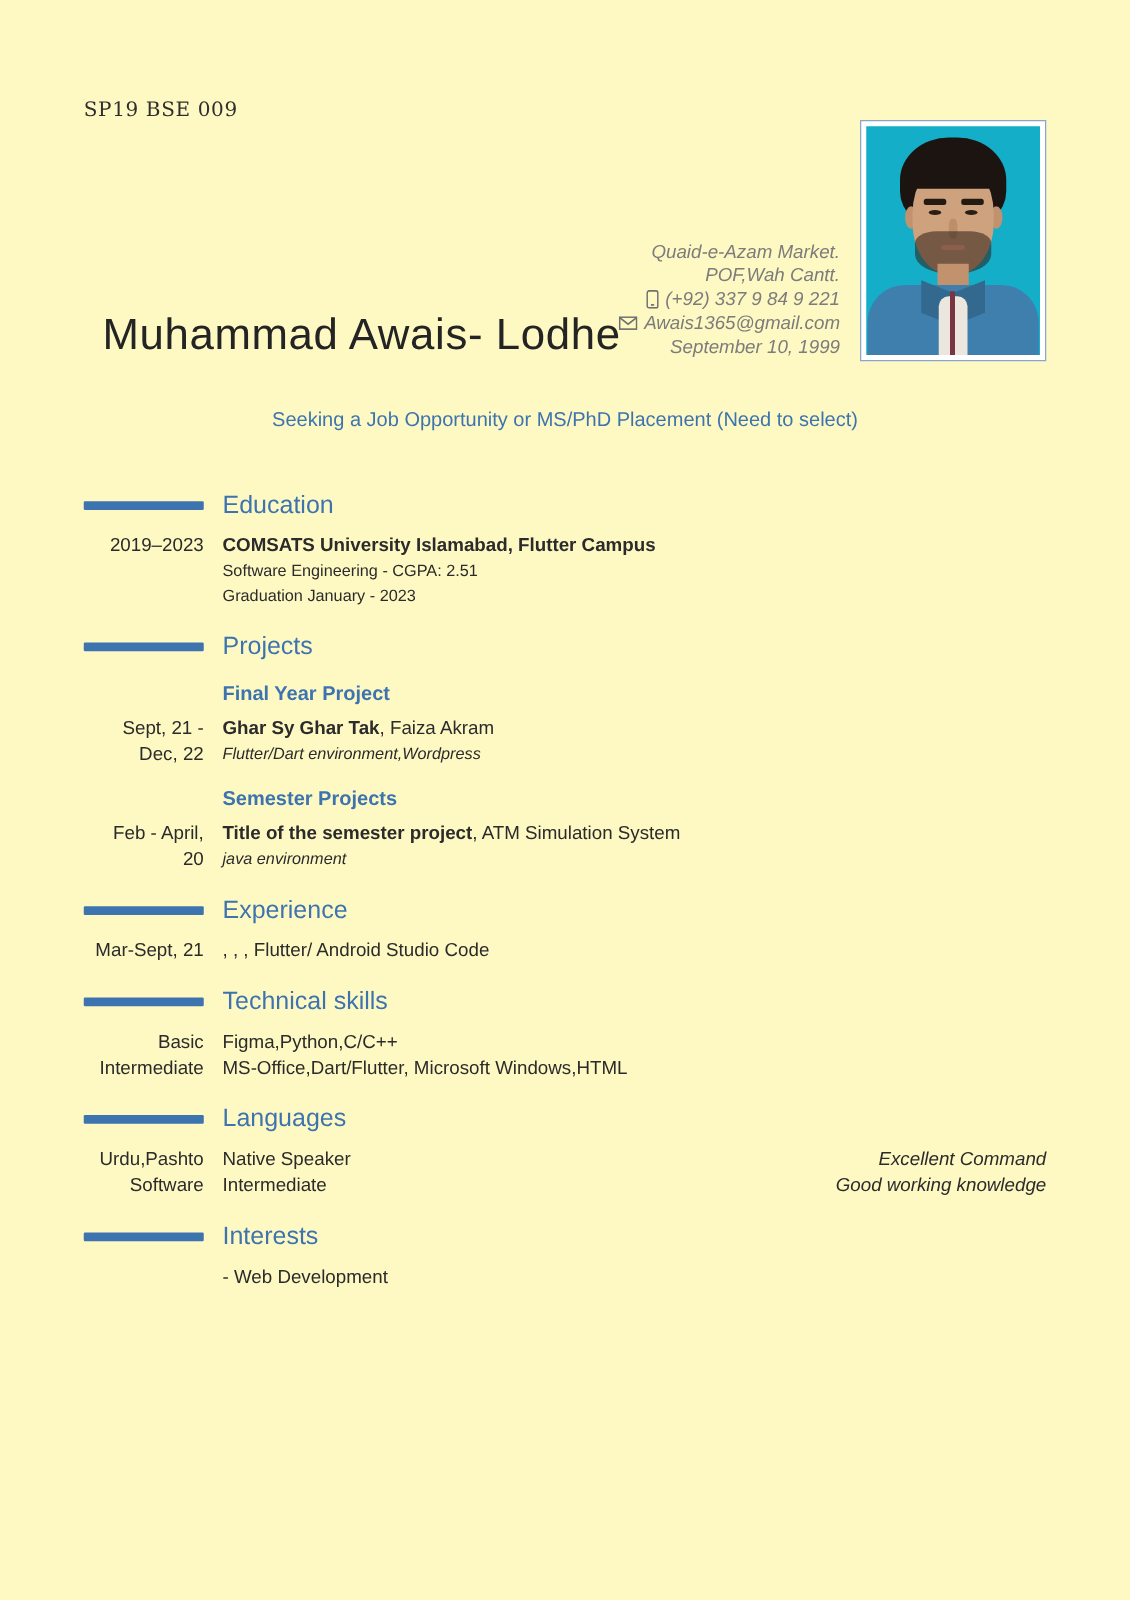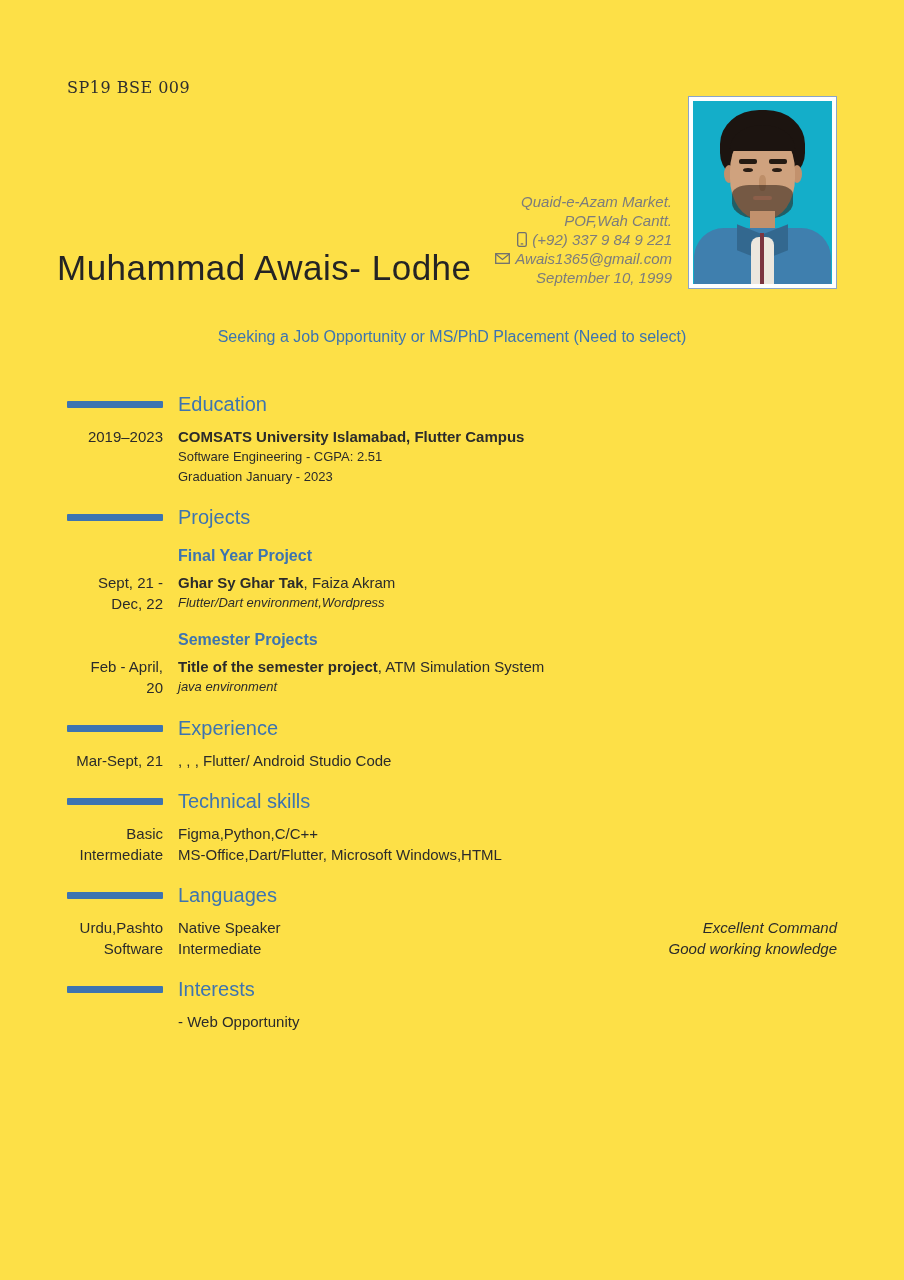--- a/index.html
+++ b/index.html
@@ -4,33 +4,33 @@
 <style>
   * { margin: 0; padding: 0; box-sizing: border-box; }
   html, body { background: #ffffff; }
   body {
     width: 904px; height: 1280px;
     position: relative;
     font-family: "Liberation Sans", sans-serif;
     color: #2b2b2b;
     overflow: hidden;
   }
-  .page { position: absolute; inset: 0; background: #fde047; }
+  .page { position: absolute; inset: 0; background: #fef9c3; }
 
   
   .top-area { position: relative; height: 374px; }
 
   .id-number {
     position: absolute; left: 67px; top: 78px;
     font-family: "DejaVu Serif", serif;
     font-size: 16px; color: #2e2e2e; letter-spacing: 0.5px;
   }
 
   .name {
-    position: absolute; left: 57px; top: 248px;
+    position: absolute; left: 82px; top: 248px;
     font-size: 35px; font-weight: 400; color: #242424;
     letter-spacing: 0.5px; white-space: nowrap;
   }
 
   .contact-block {
     position: absolute; right: 232px; top: 192px;
     text-align: right; font-size: 15px; line-height: 19px;
     color: #7c7c7c; font-style: italic; white-space: nowrap;
   }
   .contact-line { display: flex; justify-content: flex-end; align-items: center; gap: 5px; }
@@ -295,18 +295,18 @@
       </div>
     </div>
 
     <div class="section-heading">
       <div class="section-bar"></div>
       <h2 class="section-title">Interests</h2>
     </div>
     <div class="row">
       <div class="hint"></div>
       <div class="content interests-grid">
-        <span>- Web Opportunity</span>
+        <span>- Web Development</span>
       </div>
     </div>
 
   </div>
 </div>
 
 </body></html>

